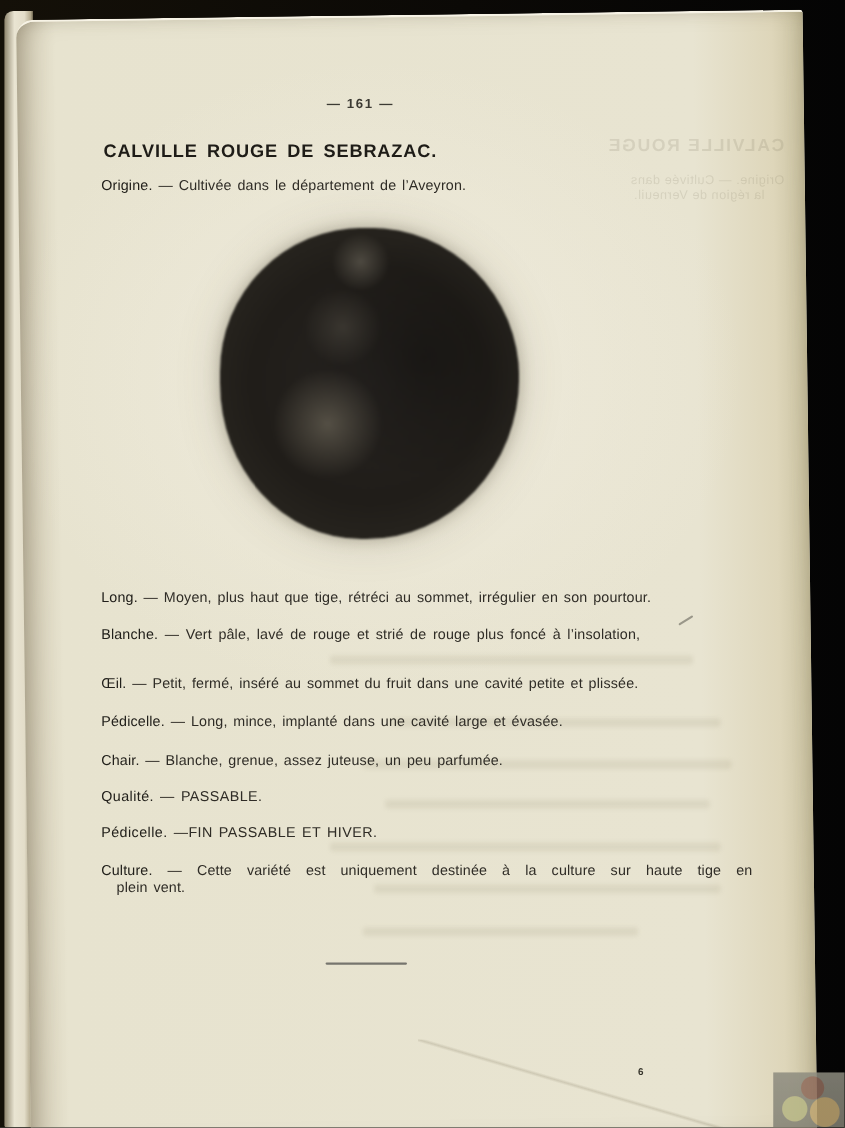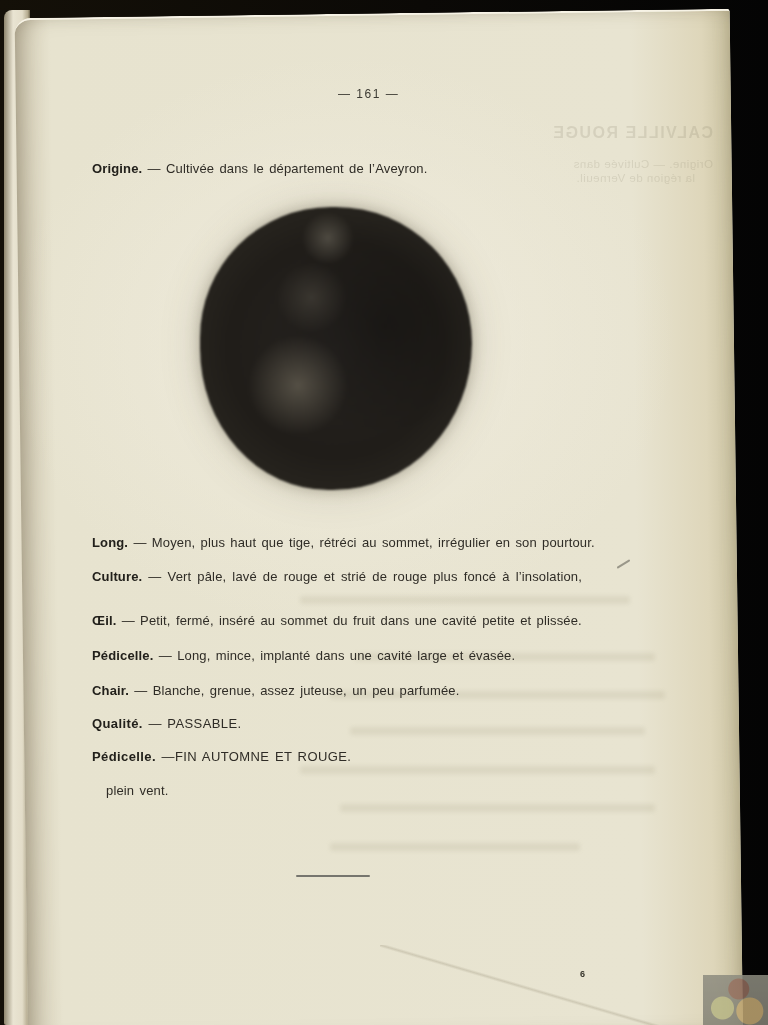--- a/index.html
+++ b/index.html
@@ -28,31 +28,31 @@
     transform:rotate(-0.75deg);
     transform-origin:0 1020px;
   }
   .crease{
     position:absolute;left:380px;top:945px;width:290px;height:85px;
     background:linear-gradient(to bottom left, rgba(0,0,0,0) 48.6%, rgba(118,108,82,0.22) 50%, rgba(0,0,0,0) 51.4%);
   }
   
   .pagenum{
     position:absolute;left:297px;top:87px;font-size:12px;letter-spacing:1.5px;
-    color:#3c3a33;font-weight:normal;margin-left:41px;
+    color:#3c3a33;font-weight:bold;
   }
   .title{
     position:absolute;left:94px;top:129px;margin:0;
     font-size:16.5px;font-weight:bold;letter-spacing:0.8px;word-spacing:3px;color:#1e1c17;
   }
   .sec{
     position:absolute;left:92px;width:600px;
     font-size:13px;line-height:16px;letter-spacing:0.15px;word-spacing:1.5px;color:#2f2c26;
   }
-  .lbl{font-weight:bold;color:#22201b;}
+  .lbl{font-weight:normal;color:#22201b;}
   .jline{display:block;text-align:justify;text-align-last:justify;}
   .cont{display:block;padding-left:14px;}
   .caps{letter-spacing:0.4px;}
   .rule{position:absolute;left:296px;top:875px;width:74px;height:2px;background:#50504e;opacity:0.75;border-radius:1px;}
   .footmark{position:absolute;left:580px;top:969px;font-size:9px;color:#37352c;font-weight:bold;}
   .pen-mark{position:absolute;left:616px;top:563px;width:15px;height:2px;background:#5a584e;opacity:0.55;transform:rotate(-32deg);border-radius:1px;}
   
   .apple{
     position:absolute;left:200px;top:207px;width:272px;height:283px;
     border-radius:49% 51% 52% 48% / 47% 49% 53% 51%;
@@ -105,57 +105,59 @@
   <div class="ghost-bar" style="left:300px;top:596px;width:330px"></div>
   <div class="ghost-bar" style="left:355px;top:653px;width:300px"></div>
   <div class="ghost-bar" style="left:330px;top:691px;width:335px"></div>
   <div class="ghost-bar" style="left:350px;top:727px;width:295px"></div>
   <div class="ghost-bar" style="left:300px;top:766px;width:355px"></div>
   <div class="ghost-bar" style="left:340px;top:804px;width:315px"></div>
   <div class="ghost-bar" style="left:330px;top:843px;width:250px"></div>
 
   <div class="pagenum">— 161 —</div>
 
+  <h1 class="title">CALVILLE ROUGE DE SEBRAZAC.</h1>
 
   <div class="sec" style="top:161px">
     <span class="lbl">Origine.</span><span> — Cultivée dans le département de l’Aveyron.</span>
   </div>
 
   <div class="apple"></div>
 
   <div class="sec" style="top:535px">
     <span class="lbl">Long.</span><span> — Moyen, plus haut que tige, rétréci au sommet, irrégulier en son pourtour.</span>
   </div>
 
   <div class="sec" style="top:569px">
-    <span class="jline" style="width:490px"><span class="lbl">Culture.</span><span> — Vert pâle, lavé de rouge et strié de rouge plus foncé à l’insolation,</span></span>
+    <span class="jline" style="width:490px"><span class="lbl">Blanche.</span><span> — Vert pâle, lavé de rouge et strié de rouge plus foncé à l’insolation,</span></span>
   </div>
   <div class="pen-mark"></div>
 
   <div class="sec" style="top:648px">
     <span class="lbl">Pédicelle.</span><span> — Long, mince, implanté dans une cavité large et évasée.</span>
   </div>
 
   <div class="sec" style="top:613px">
     <span class="lbl">Œil.</span><span> — Petit, fermé, inséré au sommet du fruit dans une cavité petite et plissée.</span>
   </div>
 
   <div class="sec caps" style="top:716px">
     <span class="lbl">Qualité.</span><span> — PASSABLE.</span>
   </div>
 
   <div class="sec" style="top:683px">
     <span class="lbl">Chair.</span><span> — Blanche, grenue, assez juteuse, un peu parfumée.</span>
   </div>
 
   <div class="sec caps" style="top:749px">
-    <span class="lbl">Pédicelle.</span><span> —FIN AUTOMNE ET ROUGE.</span>
+    <span class="lbl">Pédicelle.</span><span> —FIN PASSABLE ET HIVER.</span>
   </div>
 
   <div class="sec" style="top:783px">
+    <span class="jline" style="width:592px"><span class="lbl">Culture.</span><span> — Cette variété est uniquement destinée à la culture sur haute tige en</span></span>
     <span class="cont">plein vent.</span>
   </div>
 
   <div class="rule"></div>
 
   <div class="footmark">6</div>
 
   <div class="thumb"></div>
 
 </div>

